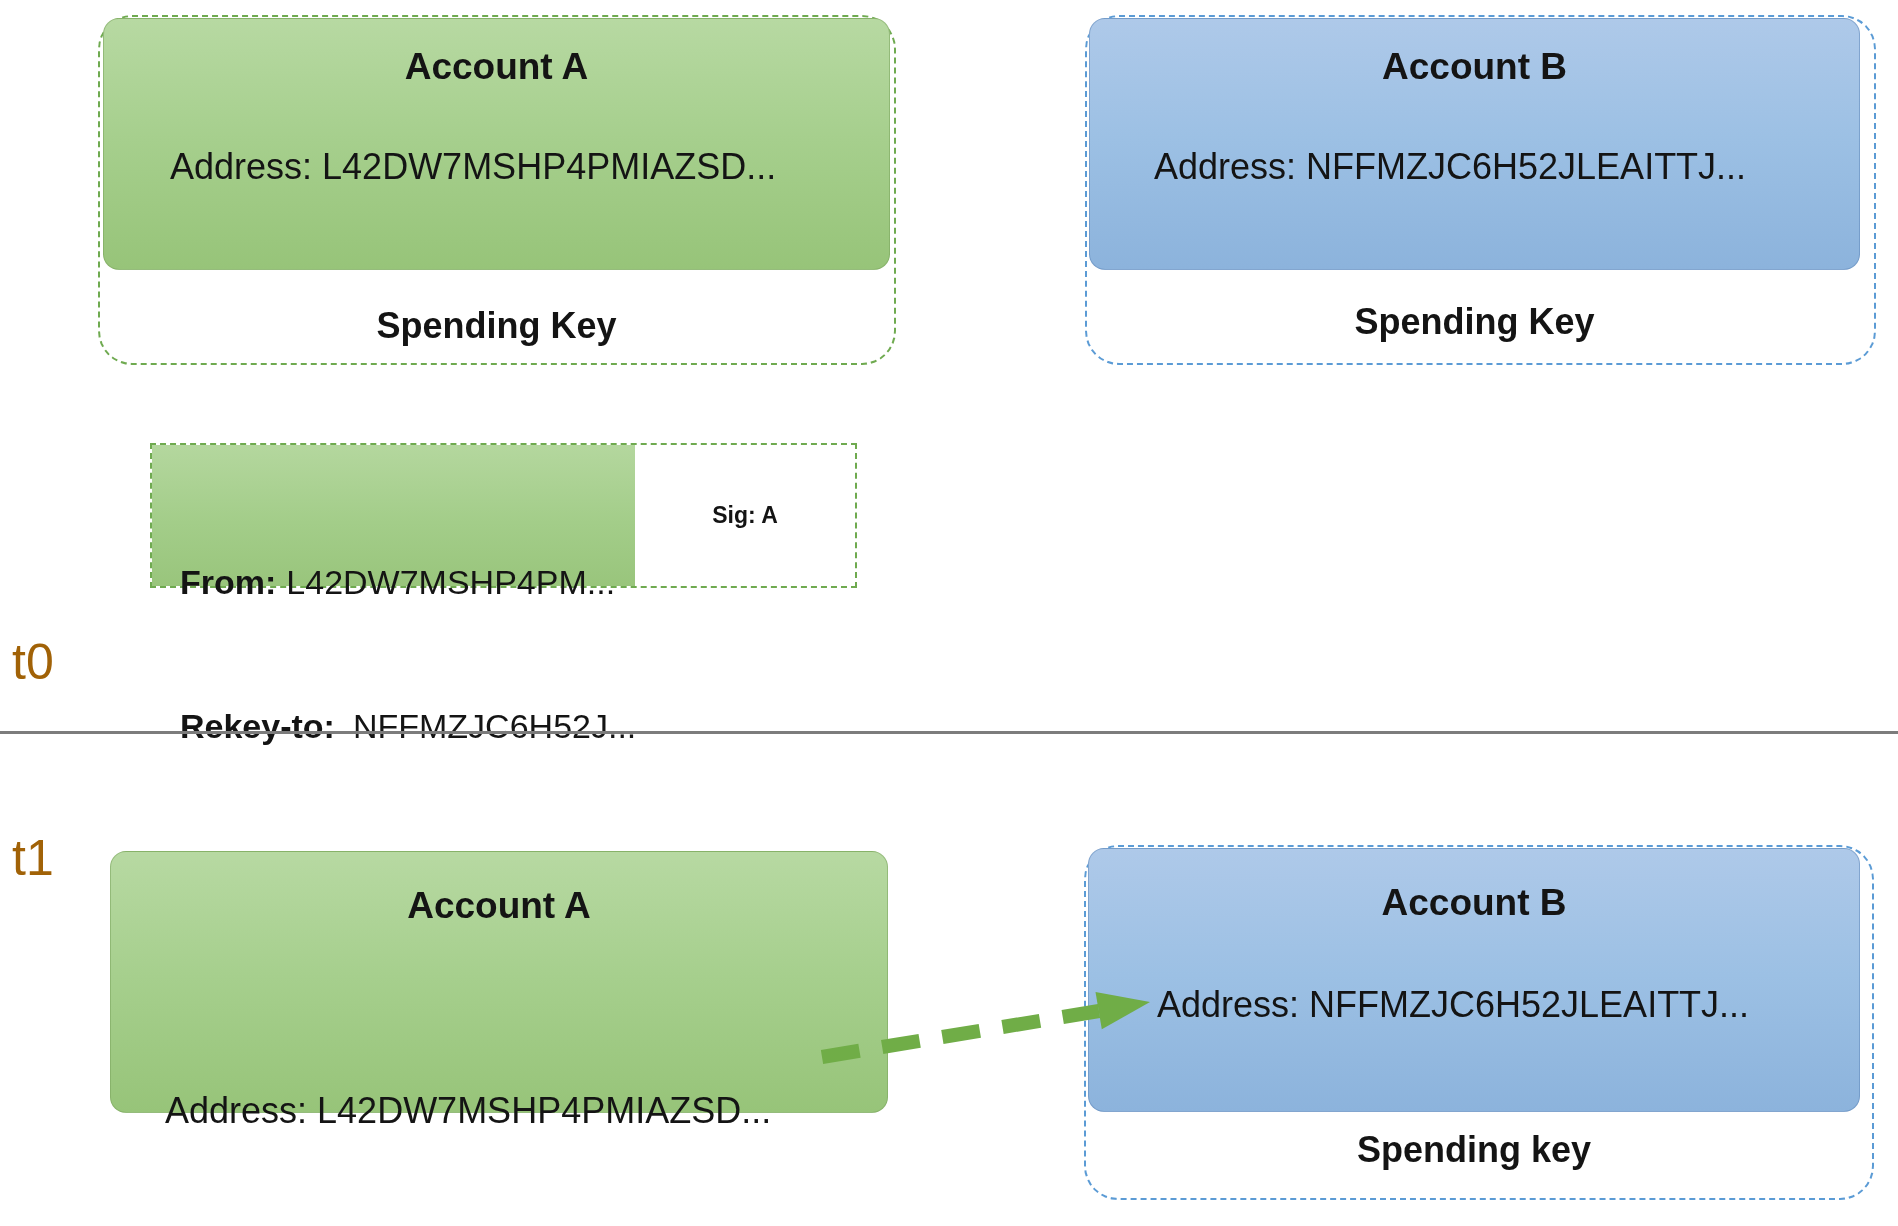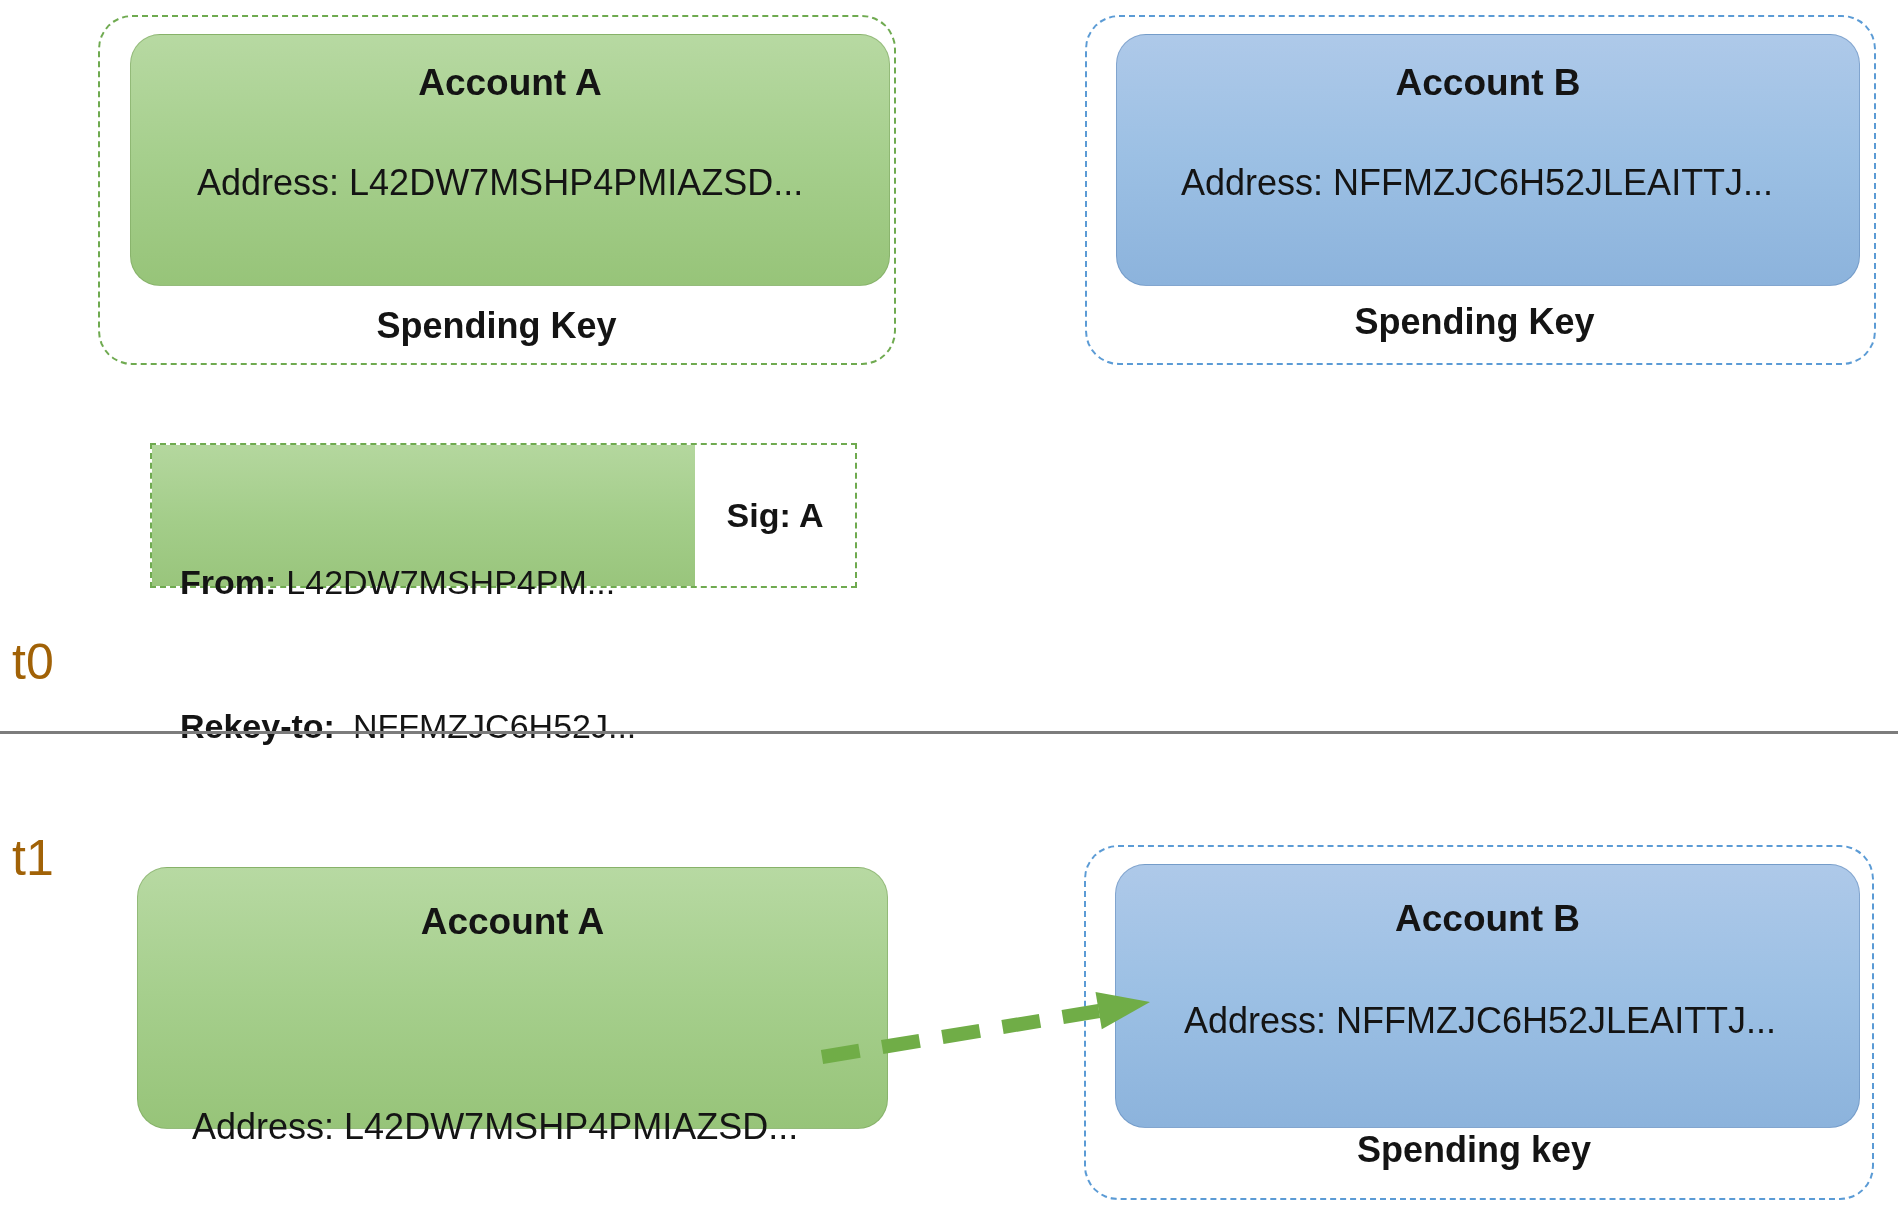--- a/index.html
+++ b/index.html
@@ -7,21 +7,21 @@
     position:relative; width:1898px; height:1226px;
     background:#ffffff; overflow:hidden;
     font-family:"Liberation Sans", sans-serif; color:#141414;
   }
 
   .card { position:absolute; }
 
   .dashed-shell { position:absolute; border:2px dashed #6faa50; border-radius:34px; }
   .dashed-shell.blue { border-color:#5b9bd5; }
 
-  .solid-box { position:absolute; left:0; top:16px; right:0; border-radius:30px;margin-left:27px; }
+  .solid-box { position:absolute; left:0; top:0; right:0; border-radius:16px; }
   .green-fill {
     background:linear-gradient(180deg,#b7d9a2 0%, #a6cf8d 48%, #97c479 100%);
     border:1px solid rgba(122,164,92,.55);
   }
   .blue-fill {
     background:linear-gradient(180deg,#aec9e9 0%, #9cc0e4 48%, #8cb3dc 100%);
     border:1px solid rgba(96,137,186,.55);
     padding-left:36px;
   }
 
@@ -38,30 +38,30 @@
   .key-label {
     position:absolute; left:0; right:0; text-align:center;
     font-weight:bold; font-size:36px; line-height:44px;
   }
 
   .txn {
     position:absolute; left:150px; top:443px; width:703px; height:141px;
     border:2px dashed #6faa50; display:flex; box-sizing:content-box;
   }
   .txn-fill {
-    width:543px; box-sizing:border-box;
+    width:483px; box-sizing:border-box;
     background:linear-gradient(180deg,#b4d79e 0%, #a3cd89 55%, #99c57c 100%);
     padding:17px 0 0 28px; font-size:34px; line-height:48px; white-space:pre;
   }
   .txn-label { font-weight:bold; }
   .txn-val  { margin-left:10px; }
   .txn-val2 { margin-left:18px; }
   .txn-sig {
     flex:1; display:flex; align-items:center; justify-content:center;
-    font-weight:bold; font-size:34px;
+    font-weight:bold; font-size:23px;
   }
 
   .time-label { position:absolute; left:12px; font-size:50px; line-height:56px; color:#a16207; }
   .divider { position:absolute; left:0; top:731px; width:1898px; height:3px; background:#7c7c7c; }
 
   .squiggle {
     text-decoration:underline;
     text-decoration-style:wavy;
     text-decoration-color:#e05a47;
     text-decoration-thickness:2px;

